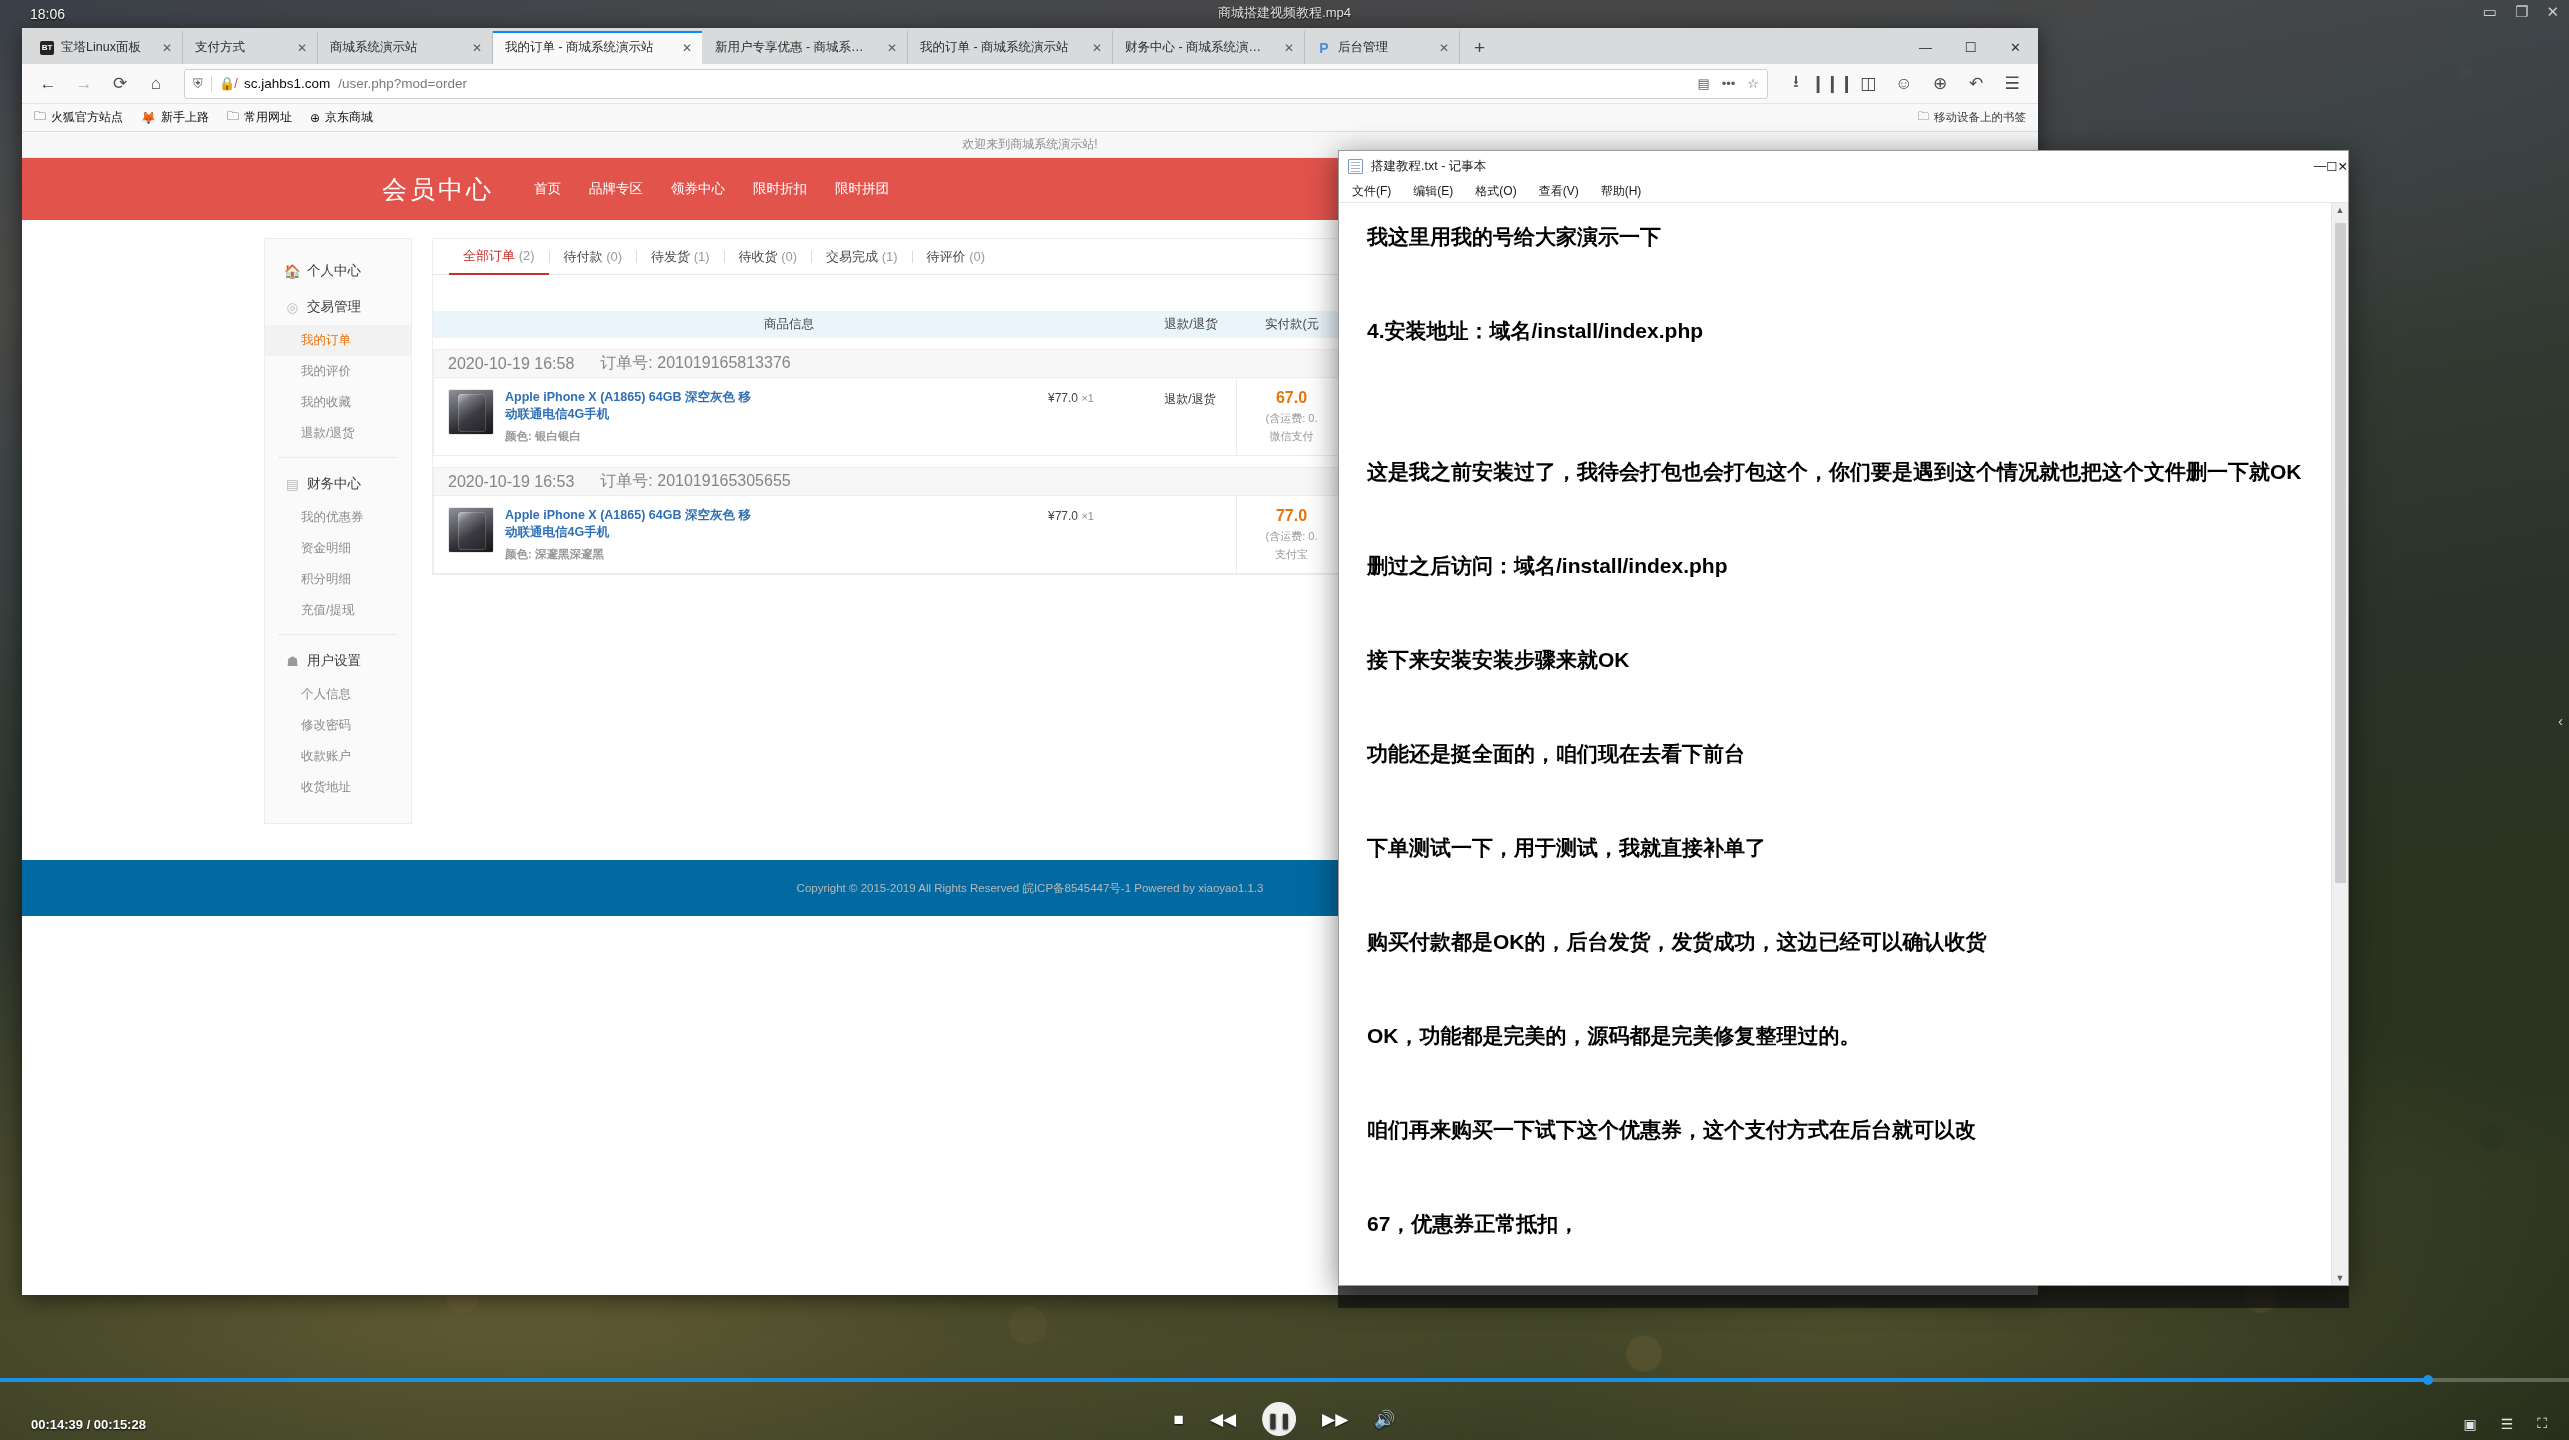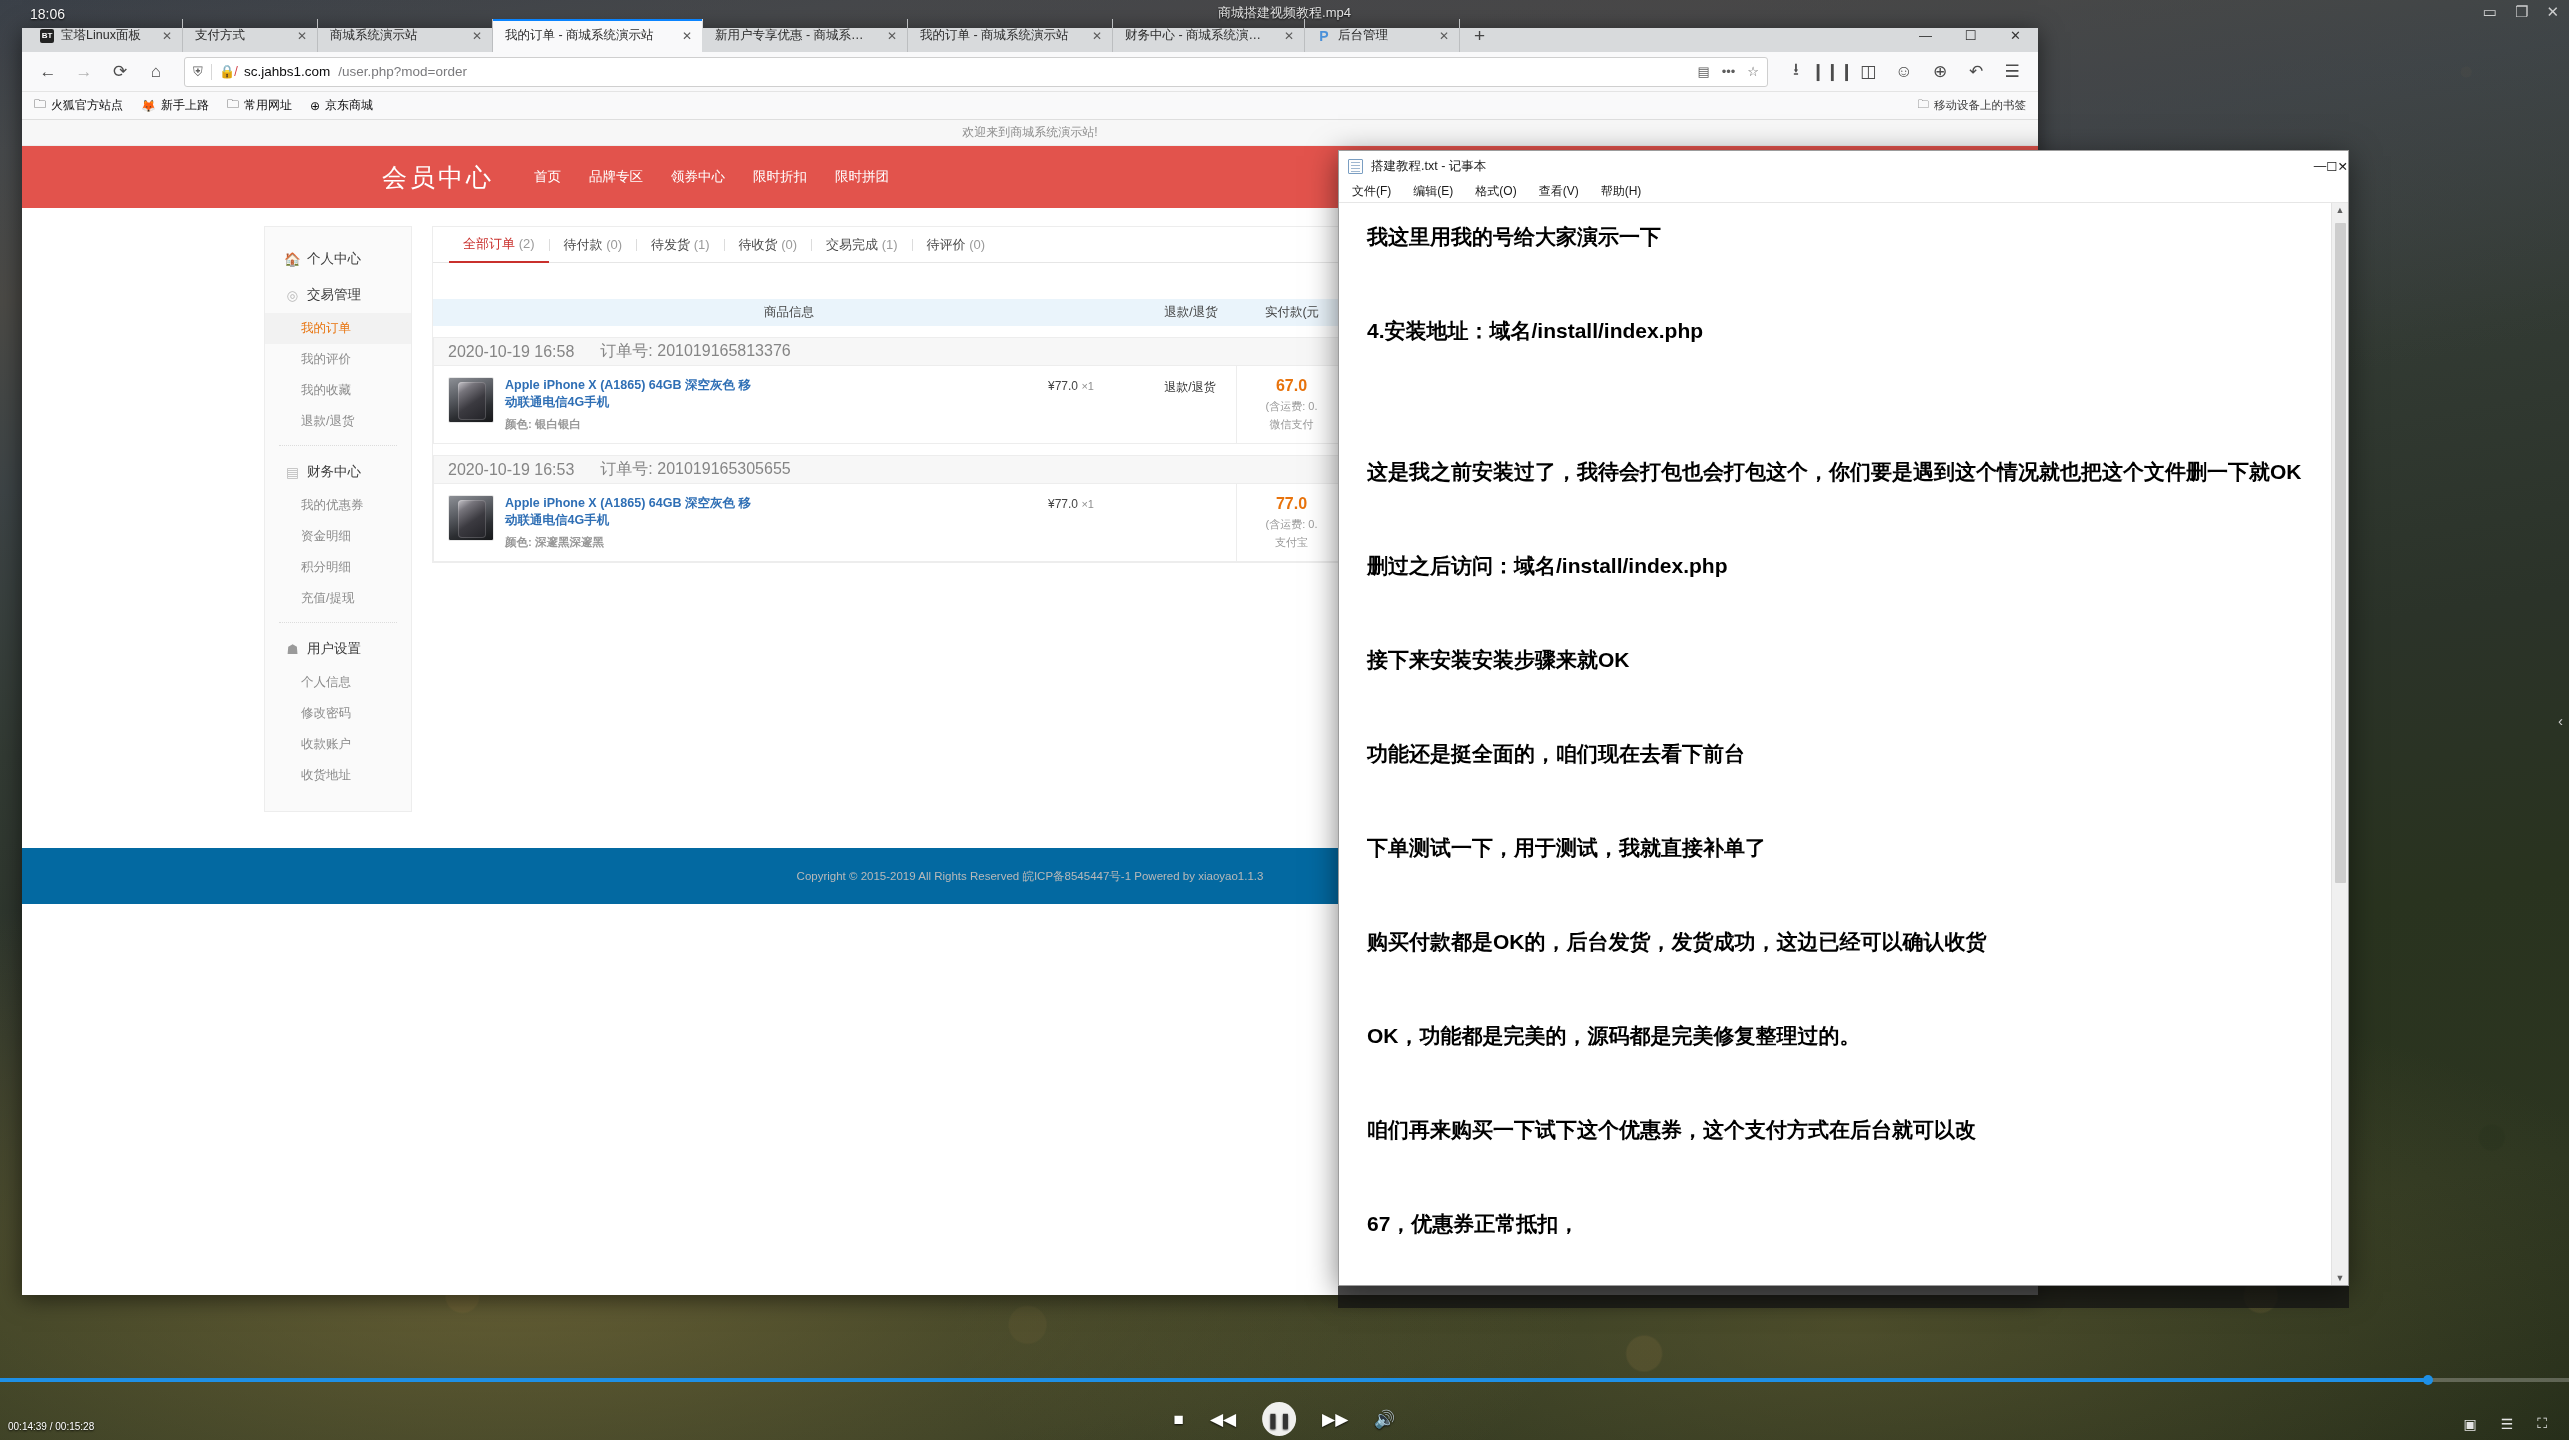--- a/index.html
+++ b/index.html
@@ -73,23 +73,24 @@
   .vid-progress {
     position: absolute; left: 0; right: 0; bottom: 58px; height: 4px;
     background: rgba(255,255,255,.25); z-index: 4;
   }
   .vid-progress .fill { height: 100%; width: 94.5%; background: #1e90e6; }
   .vid-progress .dot {
     position: absolute; left: 94.5%; top: -3px; width: 10px; height: 10px;
     border-radius: 50%; background: #1e90e6;
   }
   .vid-time {
-    position: absolute; left: 8px; bottom: 8px;
-    color: #fff; font-size: 10px; z-index: 4;
+    position: absolute; left: 31px; bottom: 8px;
+    color: #fff; font-size: 13px; z-index: 4;
     text-shadow: 0 1px 2px rgba(0,0,0,.9);
+    font-weight: bold;
   }
   .vid-controls {
     position: absolute; left: 50%; transform: translateX(-50%);
     bottom: 4px; display: flex; align-items: center; gap: 26px; z-index: 4;
   }
   .vid-controls .cbtn {
     color: #fff; font-size: 17px; line-height: 1; cursor: pointer;
     text-shadow: 0 1px 2px rgba(0,0,0,.8);
   }
   .vid-controls .cbtn.big {
@@ -107,21 +108,21 @@
   #browser {
     position: absolute; left: 22px; top: 28px;
     width: 2016px; height: 1267px;
     background: #f9f9fa;
     box-shadow: 0 4px 22px rgba(0,0,0,.55);
     z-index: 5;
     display: flex; flex-direction: column;
     font-size: 13px; color: #222;
   }
   .tabstrip {
-    display: flex; align-items: flex-end; height: 24px;
+    display: flex; align-items: flex-end; height: 36px;
     background: #d8dadc; padding-left: 6px; position: relative;
   }
   .tab {
     height: 33px; display: flex; align-items: center; gap: 7px;
     padding: 0 10px 0 12px; min-width: 60px; max-width: 230px;
     border-right: 1px solid #bcbec0; position: relative;
     color: #2b2b2b; font-size: 12.5px; cursor: pointer;
   }
   .tab .tlabel {
     white-space: nowrap; overflow: hidden; text-overflow: ellipsis; flex: 1;

